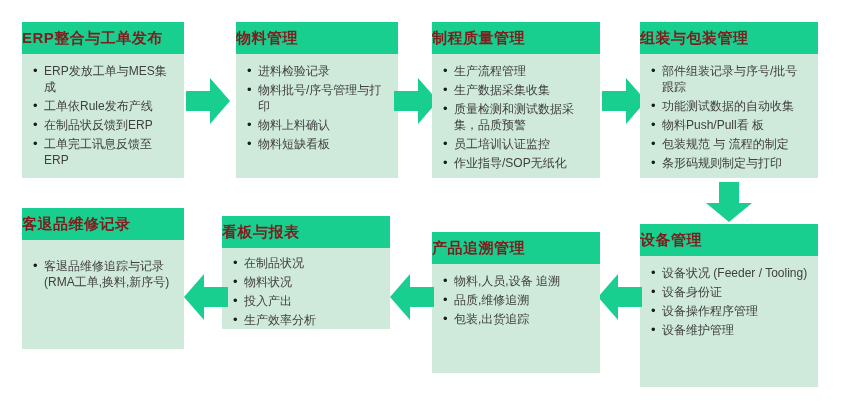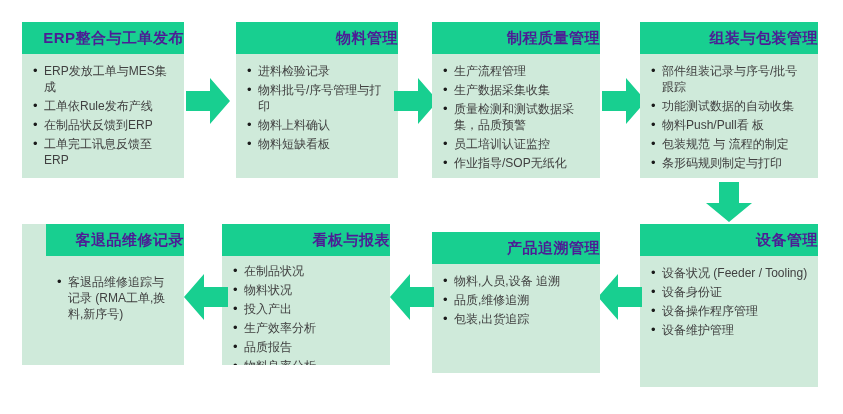--- a/index.html
+++ b/index.html
@@ -24,25 +24,25 @@
 
   
   .card {
     position: absolute;
     background: #cfeada;
     box-sizing: border-box;
     overflow: hidden;
   }
   .card-header {
     background: #18cf90;
-    color: #4c1d95;
+    color: #7f1d1d;
     font-weight: bold;
     font-size: 15px;
     letter-spacing: 0.5px;
-    text-align: right;
+    text-align: left;
     line-height: 32px;
     height: 32px;
     white-space: nowrap;
   }
   .card-body {
     padding: 9px 10px 6px 10px;
   }
   .bullets {
     list-style: none;
     margin: 0;
@@ -179,42 +179,42 @@
       </ul>
     </div>
   </div>
 
   <div class="arrow" style="left:390px; top:274px;">
     <svg width="44" height="46" viewBox="0 0 44 46" aria-hidden="true">
       <polygon points="44,13 20,13 20,0 0,23 20,46 20,33 44,33" fill="#18cf90"></polygon>
     </svg>
   </div>
 
-  <div class="card" style="left:222px; top:224px; width:168px; height:141px;">
+  <div class="card" style="left:222px; top:216px; width:168px; height:113px;">
     <div class="card-header">看板与报表</div>
     <div class="card-body" style="padding-top:7px;">
       <ul class="bullets">
         <li>在制品状况</li>
         <li>物料状况</li>
         <li>投入产出</li>
         <li>生产效率分析</li>
         <li>品质报告</li>
         <li>物料良率分析</li>
 
       </ul>
     </div>
   </div>
 
   <div class="arrow" style="left:184px; top:274px;">
     <svg width="44" height="46" viewBox="0 0 44 46" aria-hidden="true">
       <polygon points="44,13 20,13 20,0 0,23 20,46 20,33 44,33" fill="#18cf90"></polygon>
     </svg>
   </div>
 
-  <div class="card" style="left:22px; top:224px; width:162px; height:141px;padding-left:24px;">
+  <div class="card" style="left:22px; top:208px; width:162px; height:141px;">
     <div class="card-header">客退品维修记录</div>
     <div class="card-body" style="padding-top:18px;">
       <ul class="bullets">
         <li>客退品维修追踪与记录 (RMA工单,换料,新序号)</li>
       </ul>
     </div>
   </div>
 
 </div>
 

